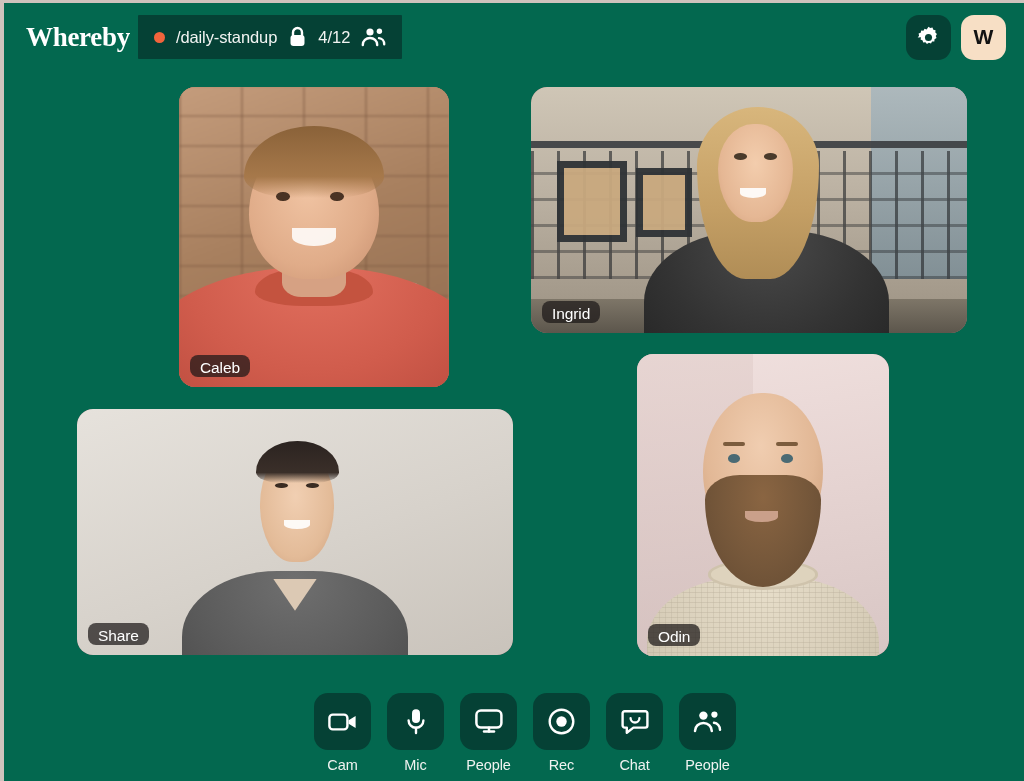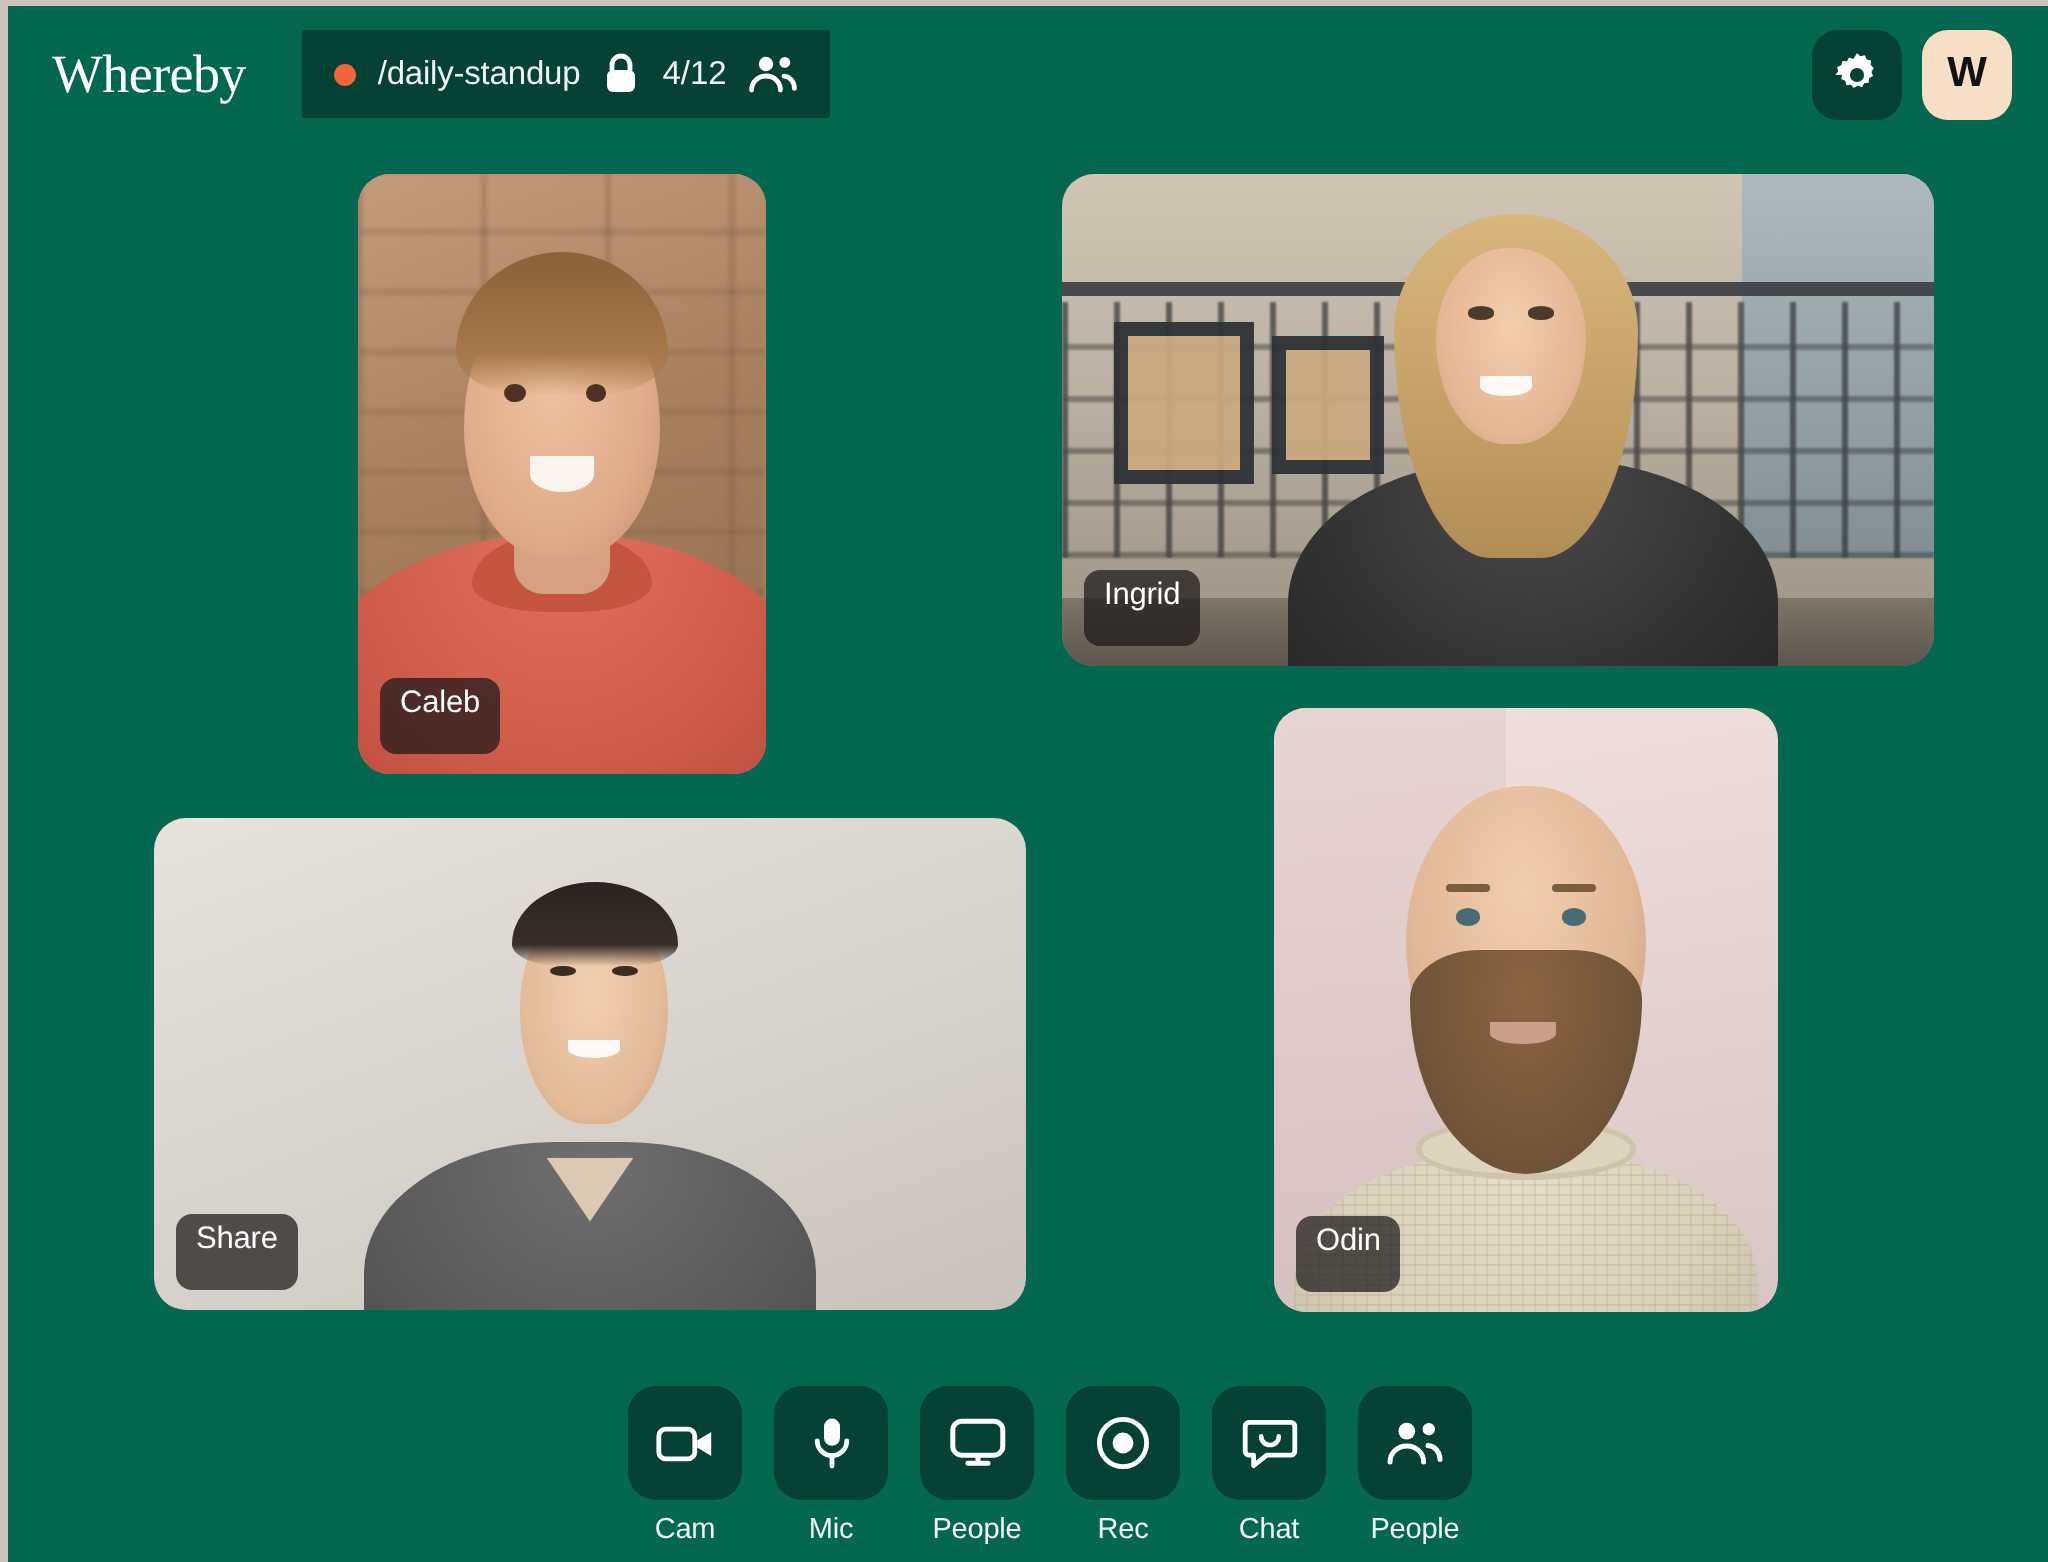--- a/index.html
+++ b/index.html
@@ -30,25 +30,25 @@
     position: absolute;
     top: 0; left: 0; right: 0;
     height: 68px;
     display: flex;
     align-items: center;
     padding: 0 18px 0 22px;
   }
 
   .logo {
     font-family: "Liberation Serif", serif;
-    font-weight: 400;
+    font-weight: 700;
     font-size: 27px;
     color: #FFFFFF;
     letter-spacing: -0.3px;
-    margin-right: 28px;
+    margin-right: 8px;
     line-height: 1;
     white-space: nowrap;
   }
 
   .room-pill {
     display: flex;
     align-items: center;
     gap: 11px;
     background: #054135;
     border-radius: 1px;
@@ -129,28 +129,28 @@
   }
 
   .name-badge {
     position: absolute;
     left: 11px;
     bottom: 10px;
     background: rgba(28,24,24,0.72);
     color: #FFFFFF;
     font-size: 15.5px;
     font-weight: 500;
-    padding: 3px 10px 16px;
+    padding: 3px 10px 0;
     border-radius: 8px;
     line-height: 1.25;
     letter-spacing: -0.1px;
   }
 
   
-  #tile-caleb  { left: 175px; top: 16px;  width: 204px; height: 300px; }
+  #tile-caleb  { left: 175px; top: 16px;  width: 270px; height: 300px; }
   #tile-ingrid { left: 527px; top: 16px;  width: 436px; height: 246px; }
   #tile-paul   { left: 73px;  top: 338px; width: 436px; height: 246px; }
   #tile-odin   { left: 633px; top: 283px; width: 252px; height: 302px; }
 
   
   .vid-bg { position: absolute; inset: 0; }
 
   
   .caleb-bg {
     background:

